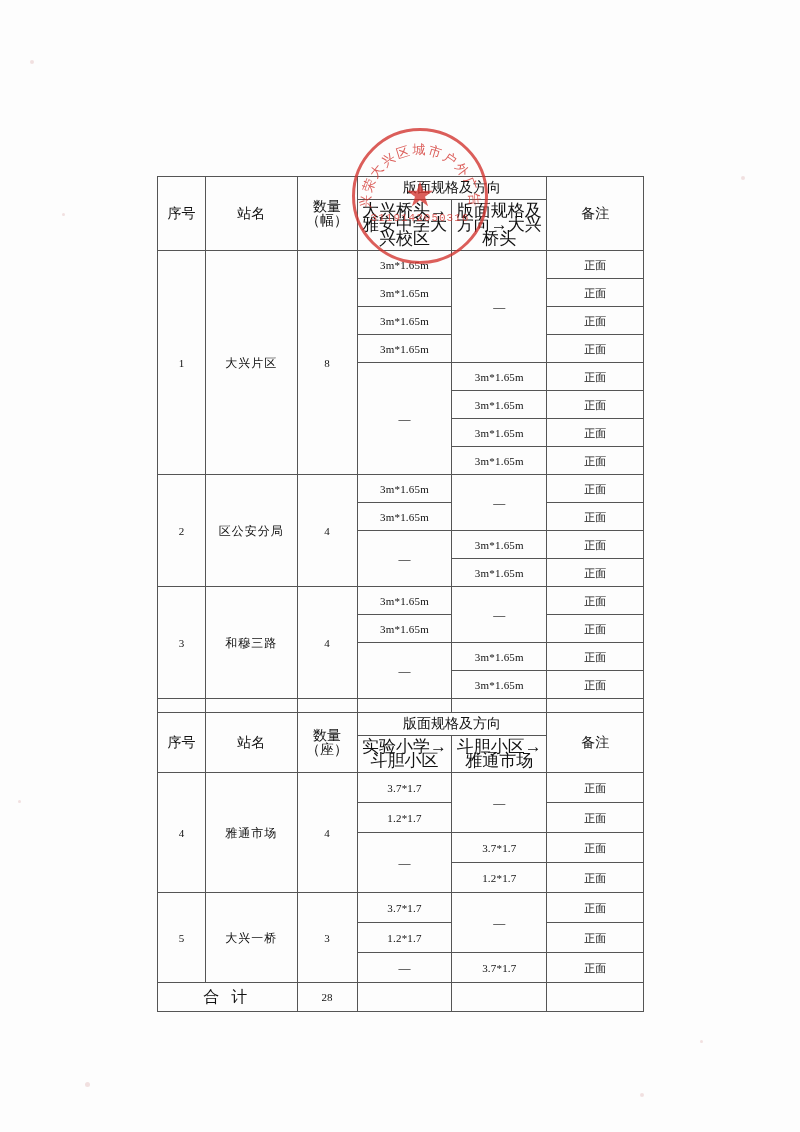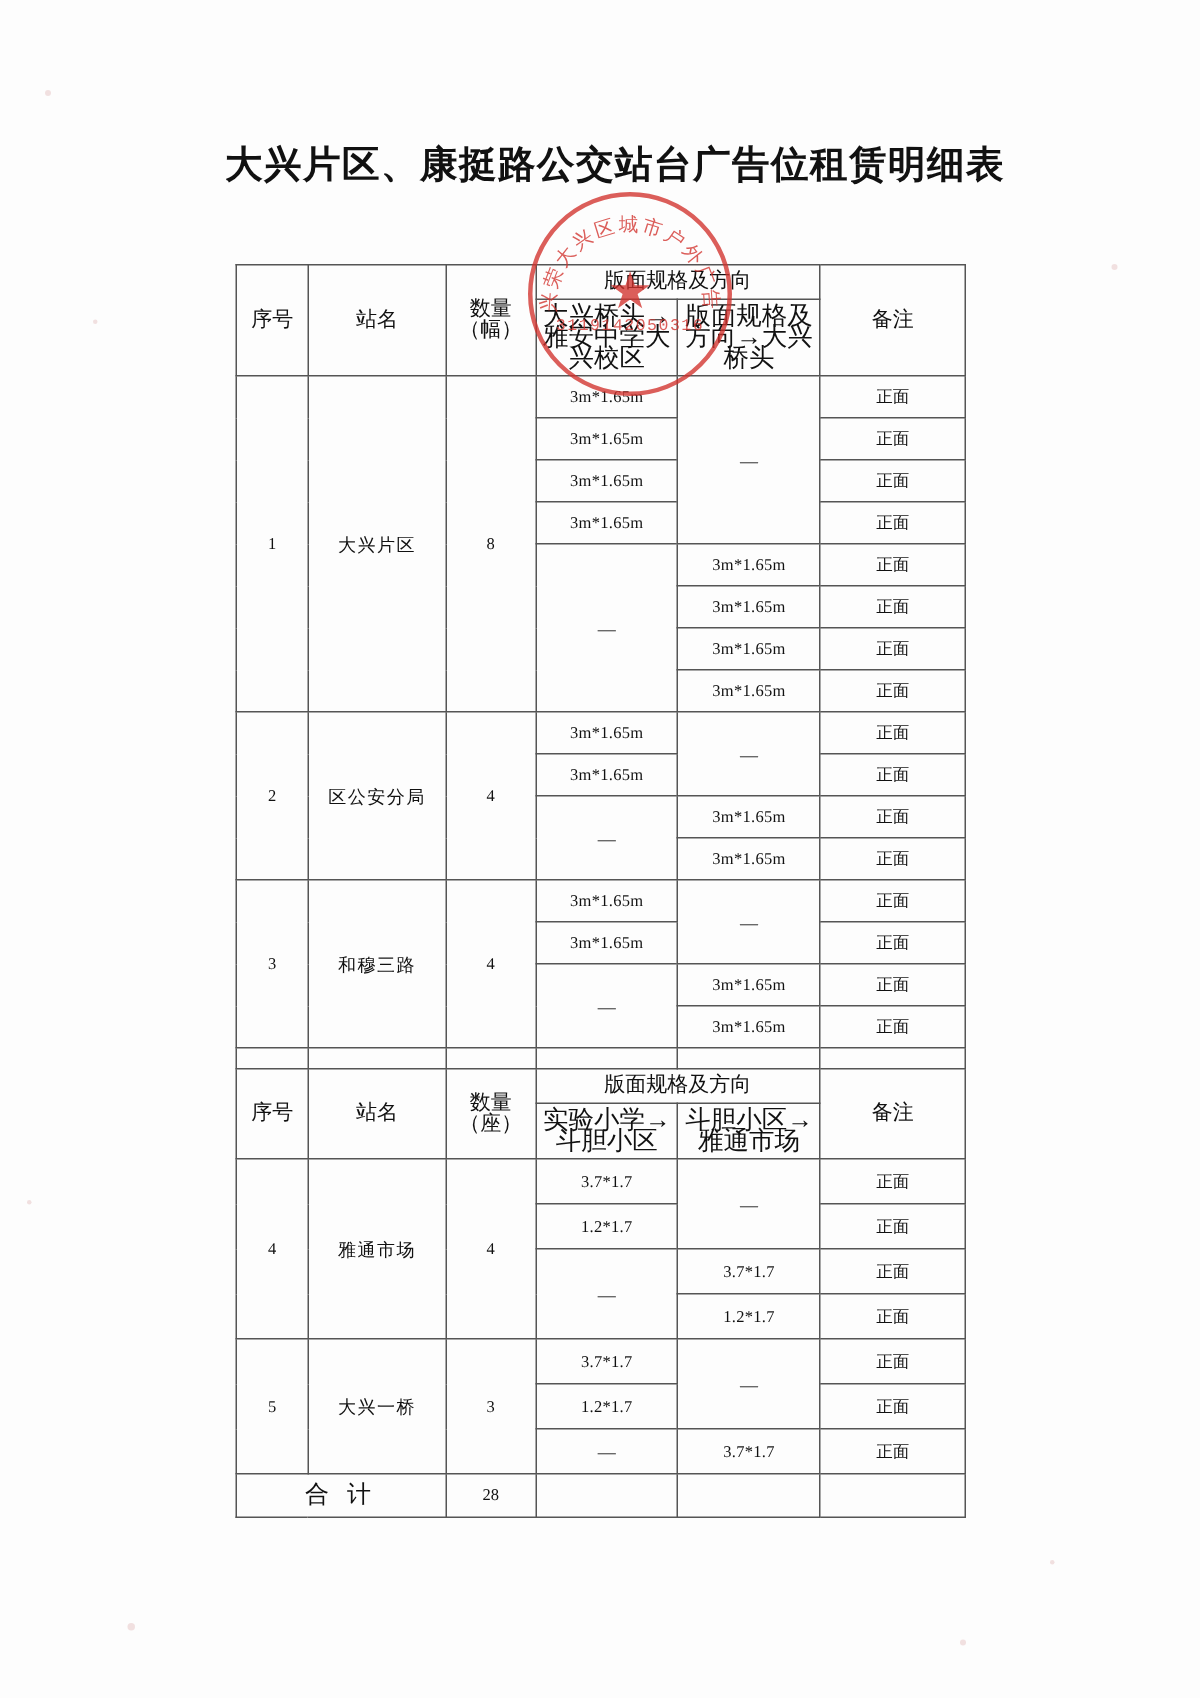--- a/index.html
+++ b/index.html
@@ -153,21 +153,20 @@
 <div class="page">
 
   <div class="speck" style="left:30px;top:60px;width:4px;height:4px;"></div>
   <div class="speck" style="left:62px;top:213px;width:3px;height:3px;"></div>
   <div class="speck" style="left:741px;top:176px;width:4px;height:4px;"></div>
   <div class="speck" style="left:85px;top:1082px;width:5px;height:5px;"></div>
   <div class="speck" style="left:700px;top:1040px;width:3px;height:3px;"></div>
   <div class="speck" style="left:640px;top:1093px;width:4px;height:4px;"></div>
   <div class="speck" style="left:18px;top:800px;width:3px;height:3px;"></div>
 
-  <div class="doc-title">大兴片区、康挺路公交站台广告位租赁明细表</div>
 
   <table class="main">
     <colgroup>
       <col style="width:48px">
       <col style="width:92px">
       <col style="width:60px">
       <col style="width:95px">
       <col style="width:95px">
       <col style="width:97px">
     </colgroup>

